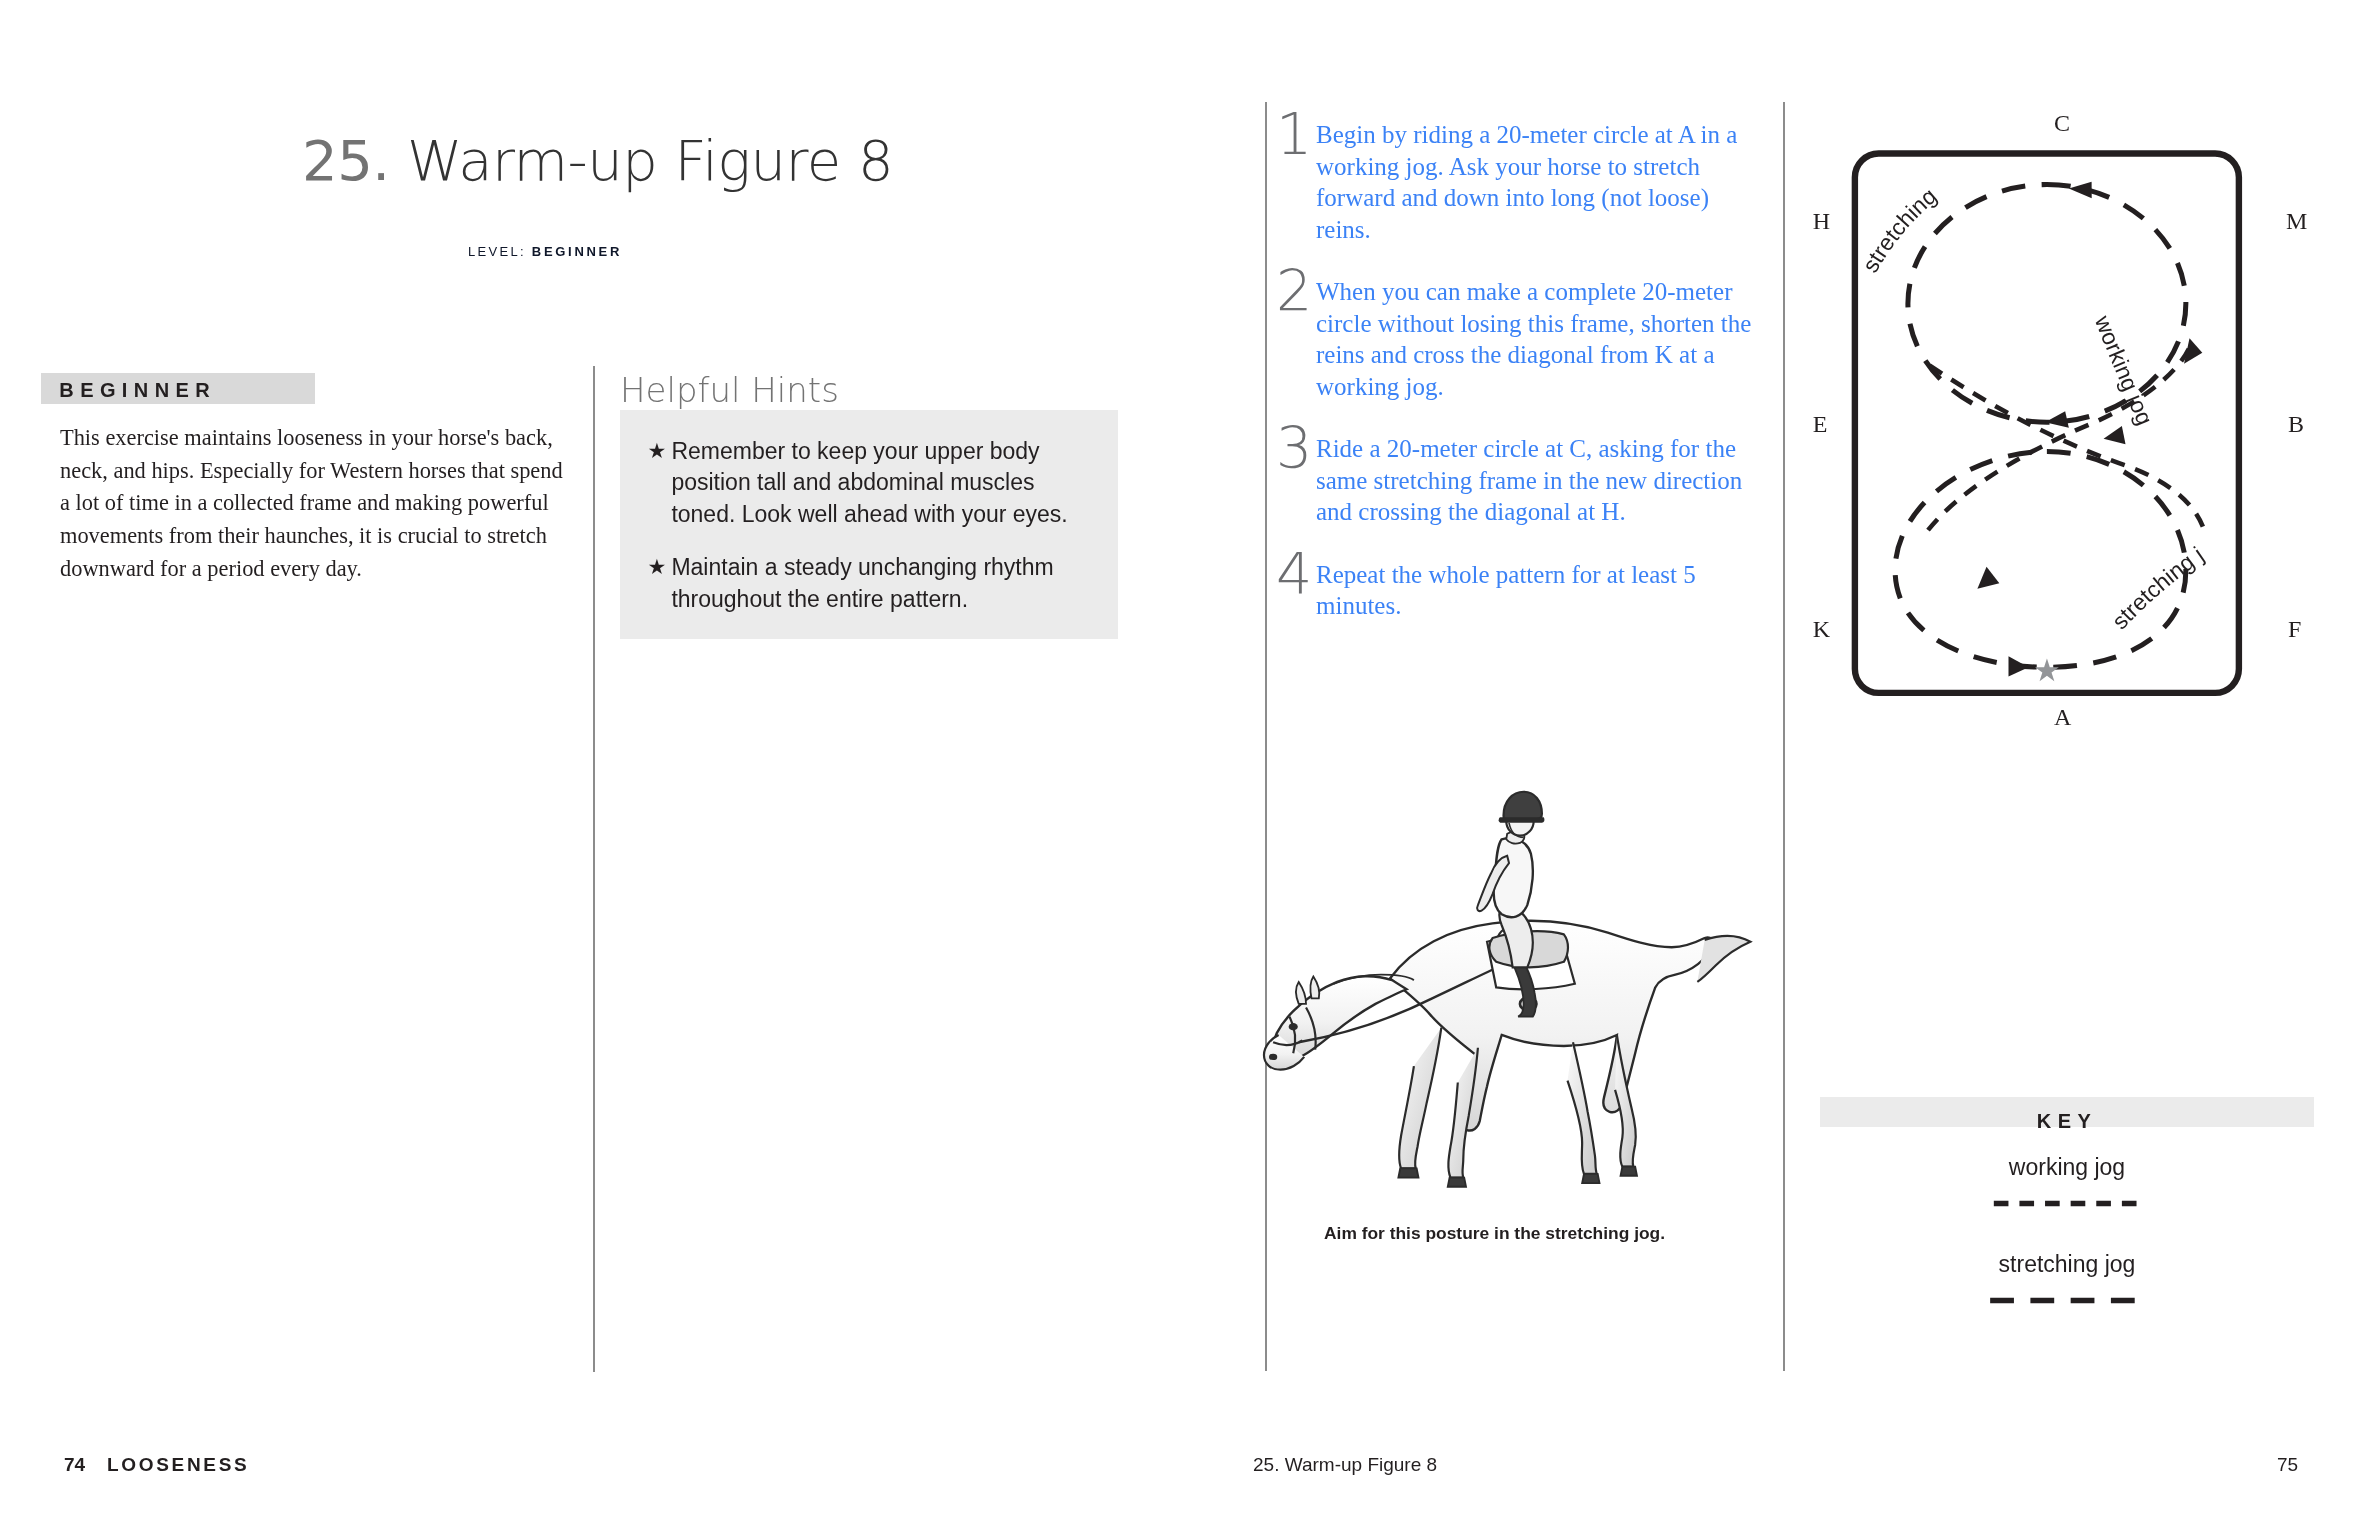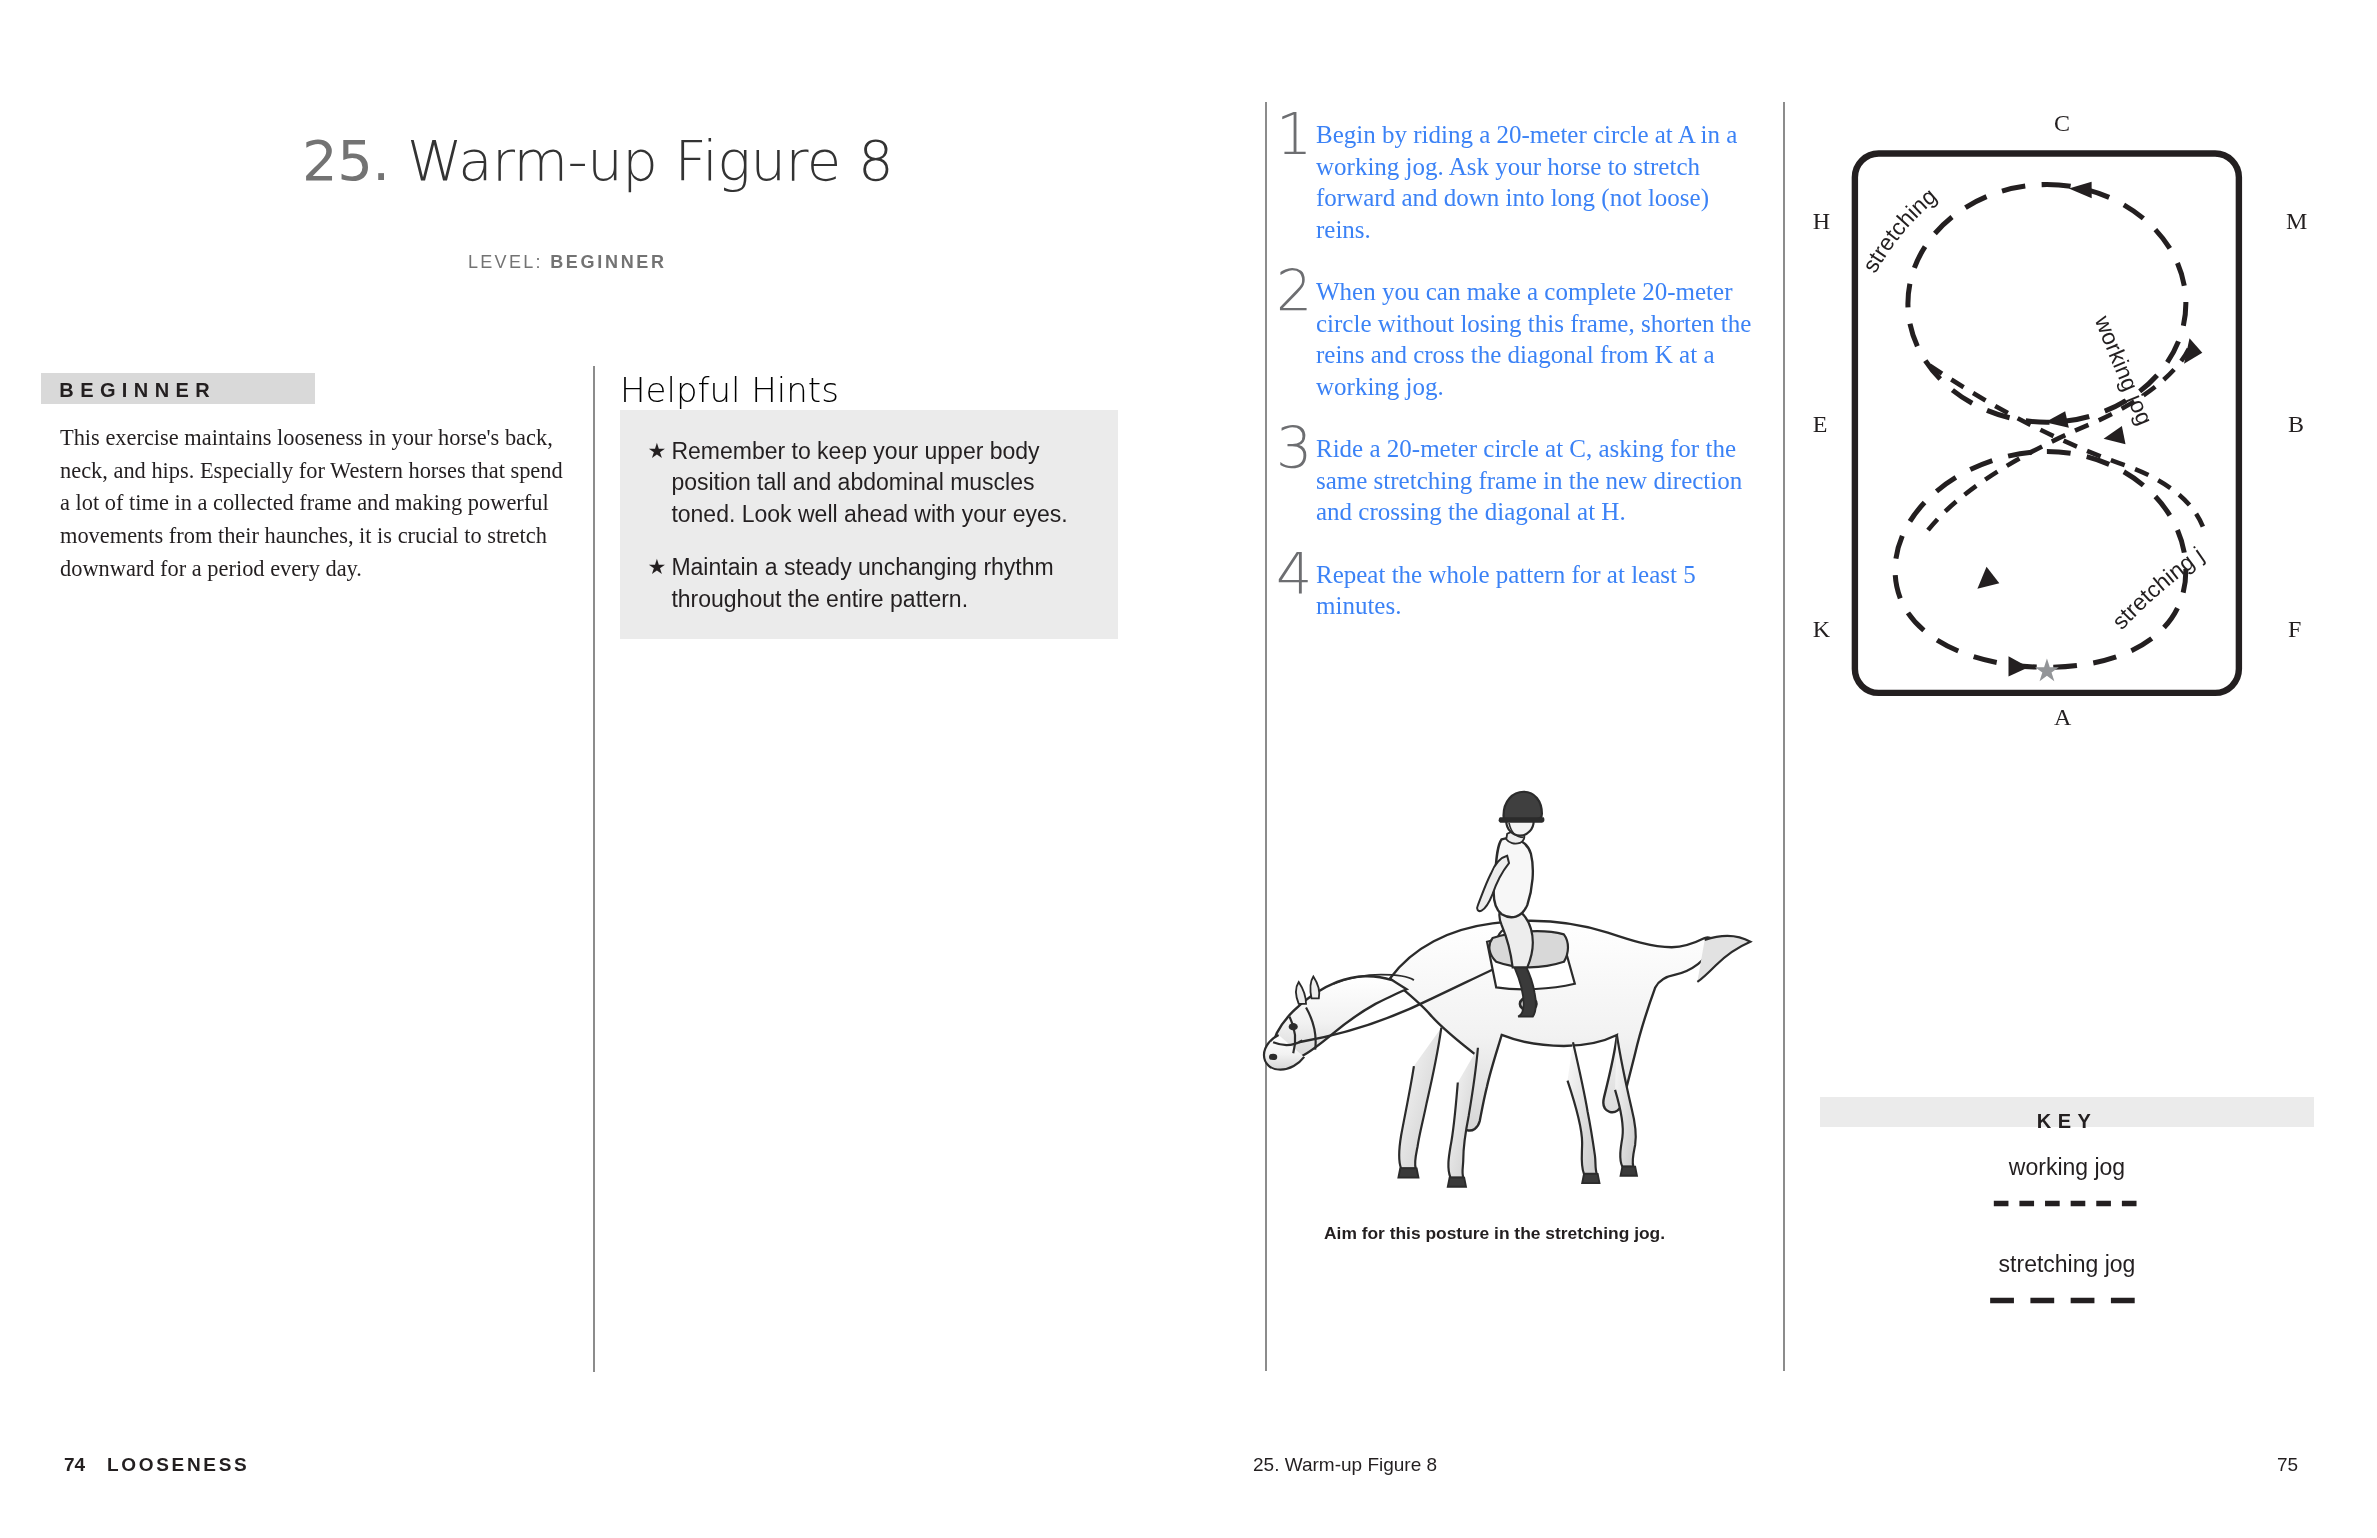--- a/index.html
+++ b/index.html
@@ -50,24 +50,24 @@
     font-size: 56px;
     letter-spacing: -0.5px;
     color: #333333;
   }
   .chapter-title .num {
     font-weight: 400;
     color: #737373;
   }
   .level-line {
     position: absolute;
-    left: 468px; top: 252px;
-    font-size: 18px;
+    left: 468px; top: 244px;
+    font-size: 13px;
     letter-spacing: 2.3px;
-    color: #737373;
+    color: #0f172a;
   }
   .level-line .lvl-label { font-weight: 400; }
   .level-line .lvl-value { font-weight: 700; letter-spacing: 2.7px; }
 
   .benefits-head {
     position: absolute;
     left: 41px; top: 373px;
     width: 274px;
     height: 31px;
     background: #d9d9d9;
@@ -87,21 +87,21 @@
     line-height: 1.46;
     color: #231f20;
   }
 
   .hints-head {
     position: absolute;
     left: 620px; top: 370px;
     font-family: "DejaVu Sans", sans-serif;
     font-weight: 300;
     font-size: 34px;
-    color: #000000;
+    color: #737373;
   }
   .hints-box {
     position: absolute;
     left: 620px; top: 410px;
     width: 498px;
     background: #ebebeb;
     padding: 25.6px 27.4px 24px 27.4px;
     box-sizing: border-box;
   }
   .hint-item {

